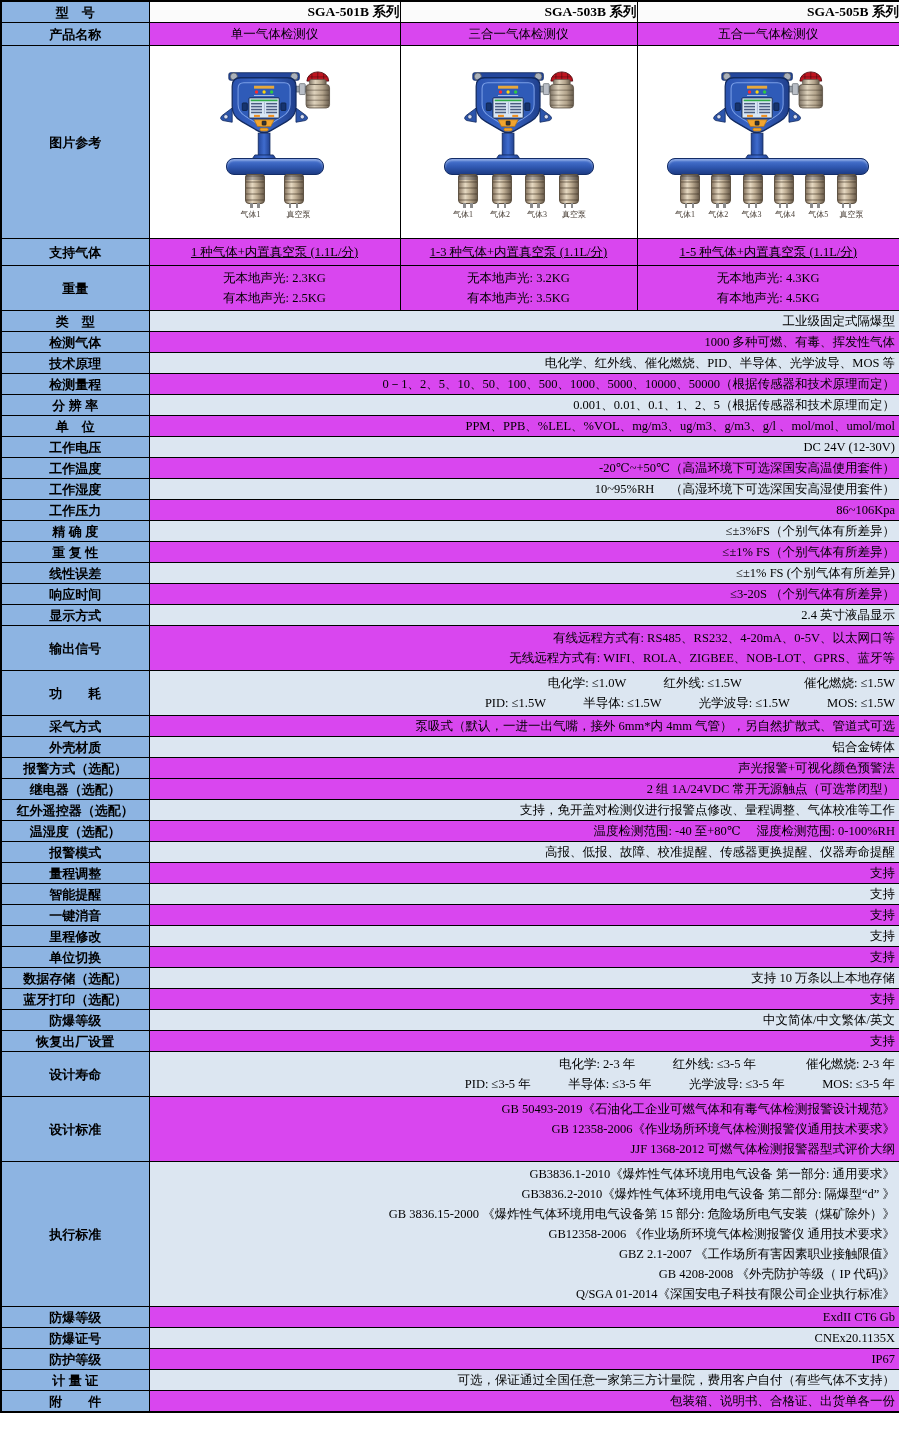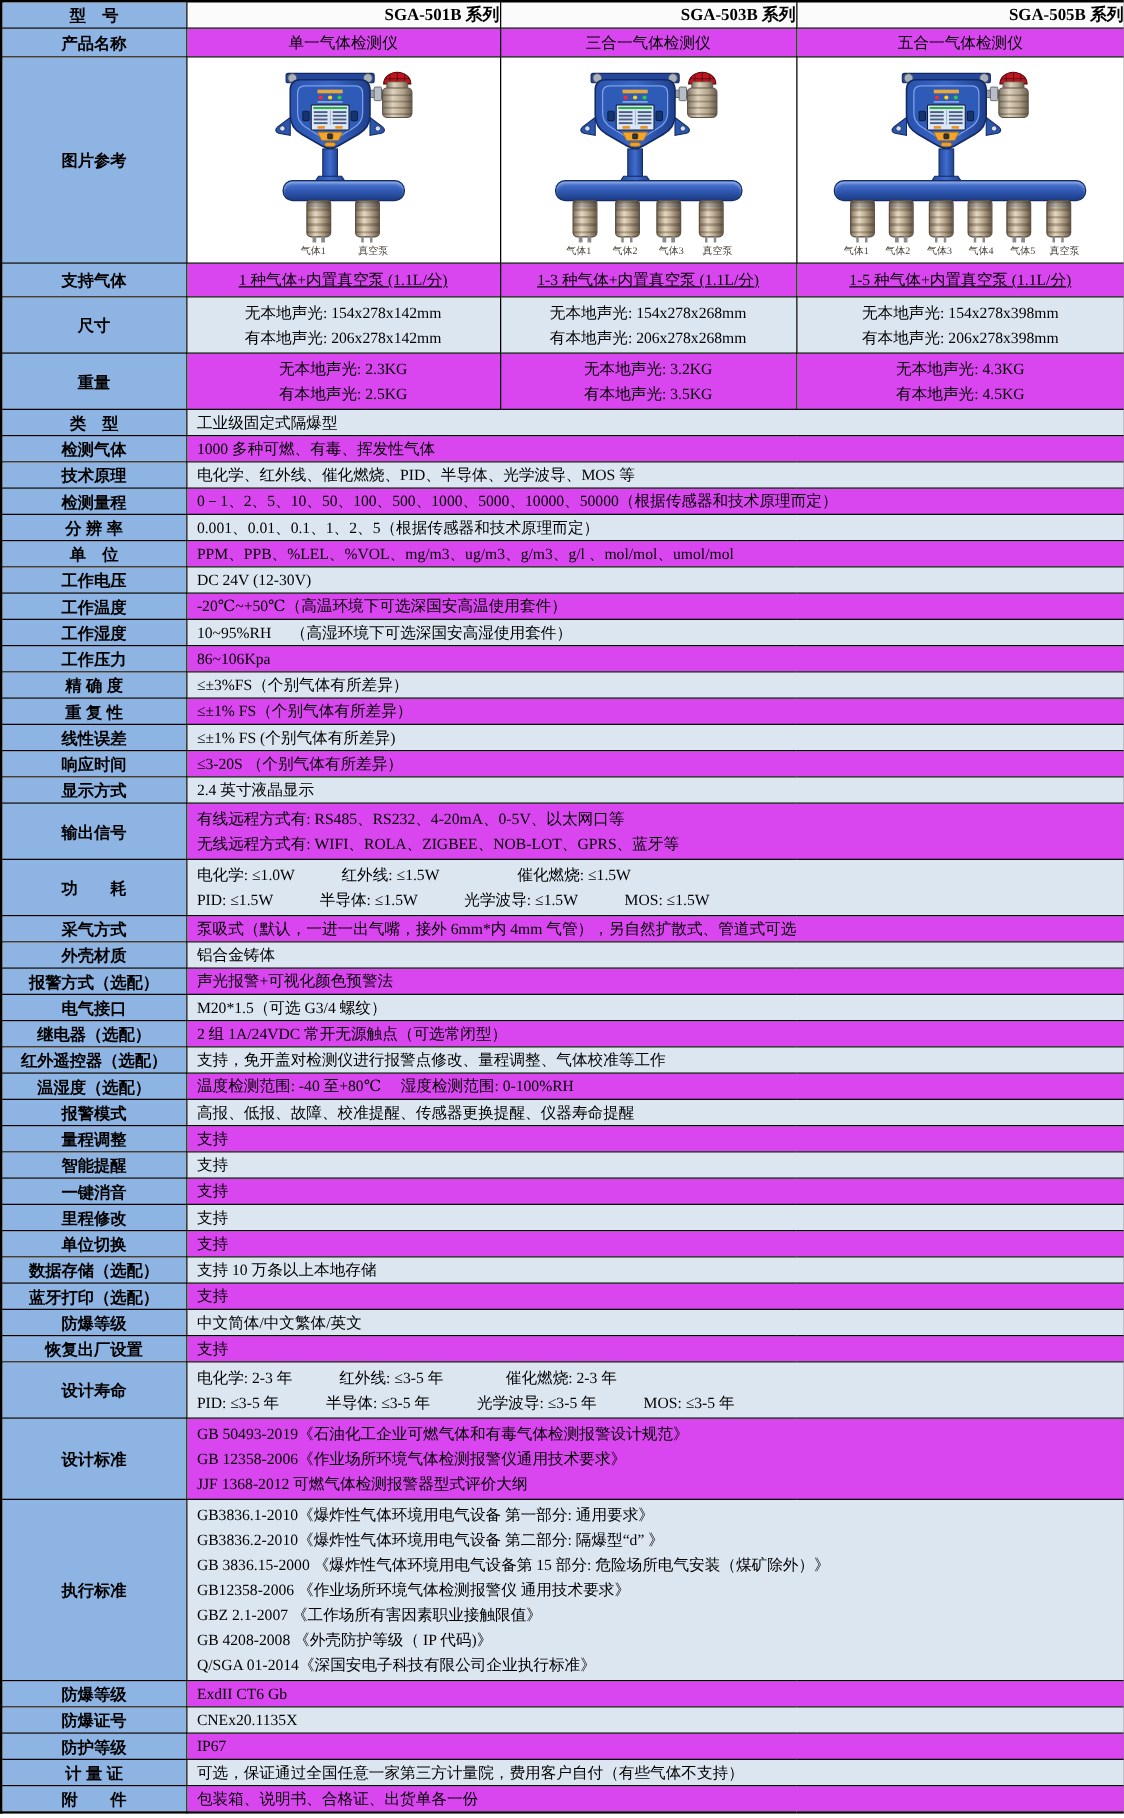--- a/index.html
+++ b/index.html
@@ -2,29 +2,29 @@
 <html><head>
 <meta charset="utf-8">
 <style>
   html,body{margin:0;padding:0;background:#fff;}
   body{width:899px;font-family:"Liberation Sans",sans-serif;color:#000;}
   table{width:899px;border-collapse:collapse;table-layout:fixed;border:2px solid #000;}
   col.c-label{width:148px}col.c-v1{width:251px}col.c-v2{width:237px}col.c-v3{width:263px}
   th,td{border:1px solid #000;padding:0;vertical-align:middle;overflow:hidden;}
   th{background:#8db4e2;font-weight:bold;font-size:13px;line-height:15px;text-align:center;padding:0 2px;margin-left:31px;}
   .line{white-space:pre-wrap;line-height:20px;font-family:"Liberation Serif","DejaVu Serif",serif;font-size:12.5px;}
-  .val{padding:0 4px 0 8px;text-align:left;margin-top:29px;}
+  .val{padding:0 4px 0 8px;text-align:right;margin-top:29px;}
   .val-c{text-align:center;}
   .bg-light{background:#dce6f1}
   .bg-dark{background:#d946ef}
   .bg-white{background:#fbfbfb}
   .bg-img{background:#ffffff}
   tr.r-model td{height:20px;text-align:right;font-weight:bold;font-size:13.5px;font-family:"Liberation Serif","DejaVu Serif",serif;}
   tr.r-product td{height:22px;text-align:center;}
-  tr.r-image td{height:160px;text-align:center;vertical-align:middle;padding:2px 0;}
+  tr.r-image td{height:160px;text-align:center;vertical-align:middle;padding:16px 0;}
   tr.r-gas td{height:26px;text-decoration:underline;}
   .pad-v{padding-top:2px;padding-bottom:2px;}
   
   .device{display:flex;flex-direction:column;align-items:center;}
   .head-svg{display:block;margin-bottom:-2px;}
   .manifold{height:15px;border-radius:8px;border:1px solid #142d66;
     background:linear-gradient(180deg,#4d7ad8 0%,#2f57b0 55%,#1d3c85 100%);
     box-shadow:inset 0 2px 2px rgba(255,255,255,.35);}
   .sensors{display:flex;justify-content:space-evenly;margin-top:-1px;}
   .sensor{position:relative;width:18px;height:28px;border:1px solid #5f5344;border-radius:3px 3px 4px 4px;
@@ -324,35 +324,20 @@
       <td class="bg-dark">
           <div class="line val-c">1 种气体+内置真空泵 (1.1L/分)</div>
         </td>
       <td class="bg-dark">
           <div class="line val-c">1-3 种气体+内置真空泵 (1.1L/分)</div>
         </td>
       <td class="bg-dark">
           <div class="line val-c">1-5 种气体+内置真空泵 (1.1L/分)</div>
         </td>
     </tr>
-    <tr class="r-size">
-      <th>尺寸</th>
-      <td class="bg-light pad-v">
-          <div class="line val-c">无本地声光: 154x278x142mm</div>
-          <div class="line val-c">有本地声光: 206x278x142mm</div>
-        </td>
-      <td class="bg-light pad-v">
-          <div class="line val-c">无本地声光: 154x278x268mm</div>
-          <div class="line val-c">有本地声光: 206x278x268mm</div>
-        </td>
-      <td class="bg-light pad-v">
-          <div class="line val-c">无本地声光: 154x278x398mm</div>
-          <div class="line val-c">有本地声光: 206x278x398mm</div>
-        </td>
-    </tr>
     <tr class="r-weight">
       <th>重量</th>
       <td class="bg-dark pad-v">
           <div class="line val-c">无本地声光: 2.3KG</div>
           <div class="line val-c">有本地声光: 2.5KG</div>
         </td>
       <td class="bg-dark pad-v">
           <div class="line val-c">无本地声光: 3.2KG</div>
           <div class="line val-c">有本地声光: 3.5KG</div>
         </td>
@@ -474,26 +459,20 @@
       <tr>
         <th>外壳材质</th>
         <td colspan="3" class="val bg-light">
           <div class="line">铝合金铸体</div>
         </td>
       </tr>
       <tr>
         <th>报警方式（选配）</th>
         <td colspan="3" class="val bg-dark">
           <div class="line">声光报警+可视化颜色预警法</div>
-        </td>
-      </tr>
-      <tr>
-        <th>电气接口</th>
-        <td colspan="3" class="val bg-light">
-          <div class="line">M20*1.5（可选 G3/4 螺纹）</div>
         </td>
       </tr>
       <tr>
         <th>继电器（选配）</th>
         <td colspan="3" class="val bg-dark">
           <div class="line">2 组 1A/24VDC 常开无源触点（可选常闭型）</div>
         </td>
       </tr>
       <tr>
         <th>红外遥控器（选配）</th>

